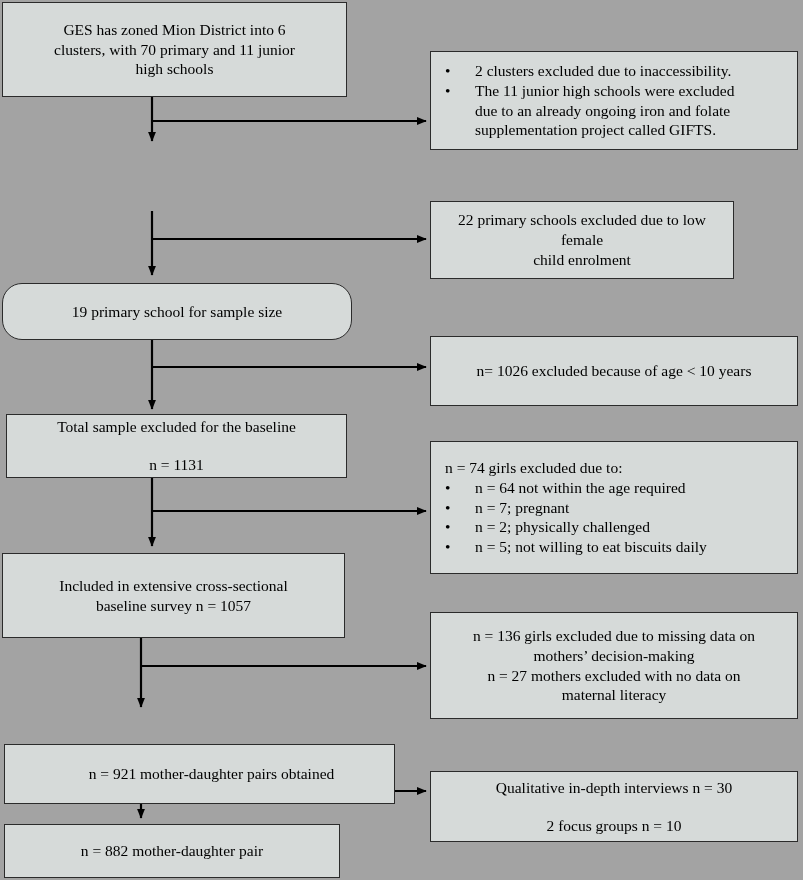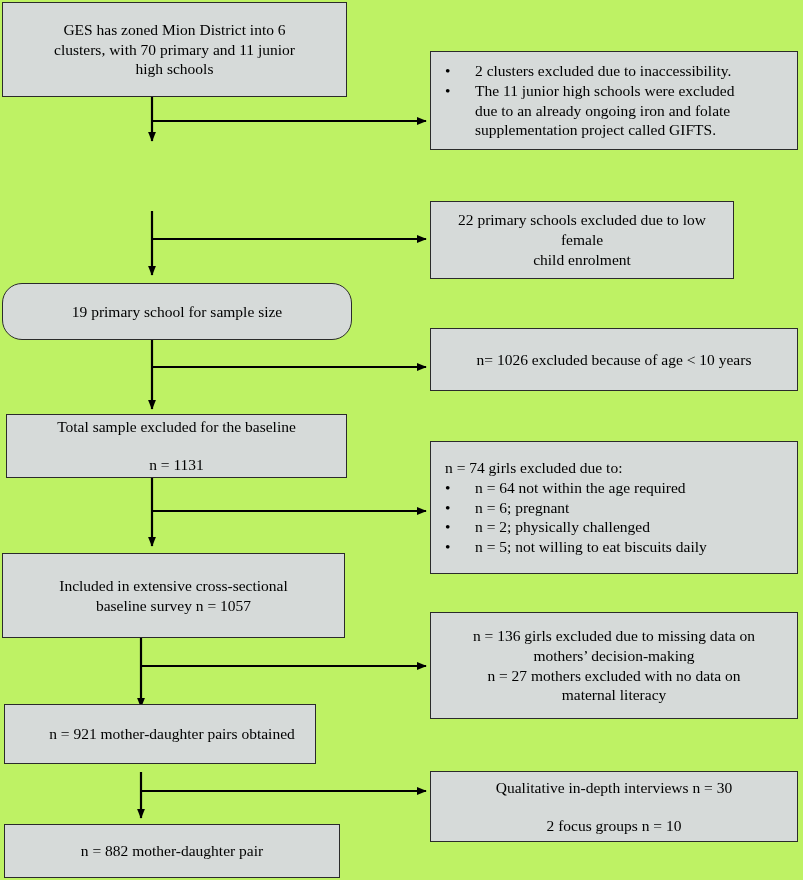--- a/index.html
+++ b/index.html
@@ -4,21 +4,21 @@
 <style>
   html, body {
     margin: 0;
     padding: 0;
     background: #ffffff;
   }
   #page {
     position: relative;
     width: 803px;
     height: 880px;
-    background: #bef264;
+    background: #a3a3a3;
     overflow: hidden;
     font-family: "Liberation Serif", "DejaVu Serif", serif;
     color: #000000;
   }
   #connectors {
     position: absolute;
     left: 0;
     top: 0;
     width: 803px;
     height: 880px;
@@ -132,21 +132,21 @@
     <span class="txt">Total sample excluded for the baseline</span>
     <span class="gap-line"></span>
     <span class="txt">n = 1131</span>
   </div>
 
   <div class="node centered" style="left:2px; top:553px; width:343px; height:85px;">
     <span class="txt">Included in extensive cross-sectional
 baseline survey n = 1057</span>
   </div>
 
-  <div class="node centered" style="left:4px; top:704px; width:312px; height:60px;padding-left:24px;">
+  <div class="node centered" style="left:4px; top:744px; width:391px; height:60px;padding-left:24px;">
     <span class="txt">n = 921 mother-daughter pairs obtained</span>
   </div>
 
   <div class="node centered" style="left:4px; top:824px; width:336px; height:54px;">
     <span class="txt">n = 882 mother-daughter pair</span>
   </div>
 
   <div class="node left" style="left:430px; top:51px; width:368px; height:99px;">
     <div class="bullets">
       <div class="bullet-row">
@@ -160,34 +160,34 @@
 supplementation project called GIFTS.</span>
       </div>
     </div>
   </div>
 
   <div class="node centered" style="left:430px; top:201px; width:304px; height:78px;">
     <span class="txt">22 primary schools excluded due to low  female
 child enrolment</span>
   </div>
 
-  <div class="node centered" style="left:430px; top:328px; width:368px; height:63px;">
+  <div class="node centered" style="left:430px; top:336px; width:368px; height:70px;">
     <span class="txt">n= 1026 excluded because of age &lt; 10 years</span>
   </div>
 
   <div class="node left" style="left:430px; top:441px; width:368px; height:133px;">
     <div class="lead-line">n = 74 girls excluded due to:</div>
     <div class="bullets">
       <div class="bullet-row">
         <span class="bullet-mark">•</span>
         <span class="bullet-text">n = 64 not within the age required</span>
       </div>
       <div class="bullet-row">
         <span class="bullet-mark">•</span>
-        <span class="bullet-text">n = 6; pregnant</span>
+        <span class="bullet-text">n = 7; pregnant</span>
       </div>
       <div class="bullet-row">
         <span class="bullet-mark">•</span>
         <span class="bullet-text">n = 2; physically challenged</span>
       </div>
       <div class="bullet-row">
         <span class="bullet-mark">•</span>
         <span class="bullet-text">n = 5; not willing to eat biscuits daily</span>
       </div>
     </div>

